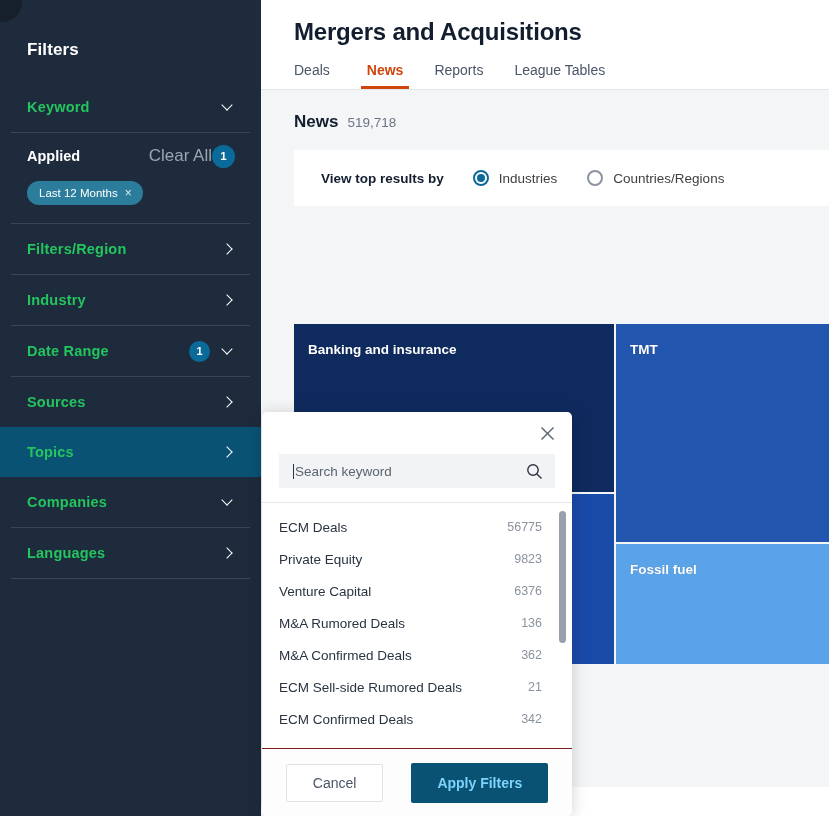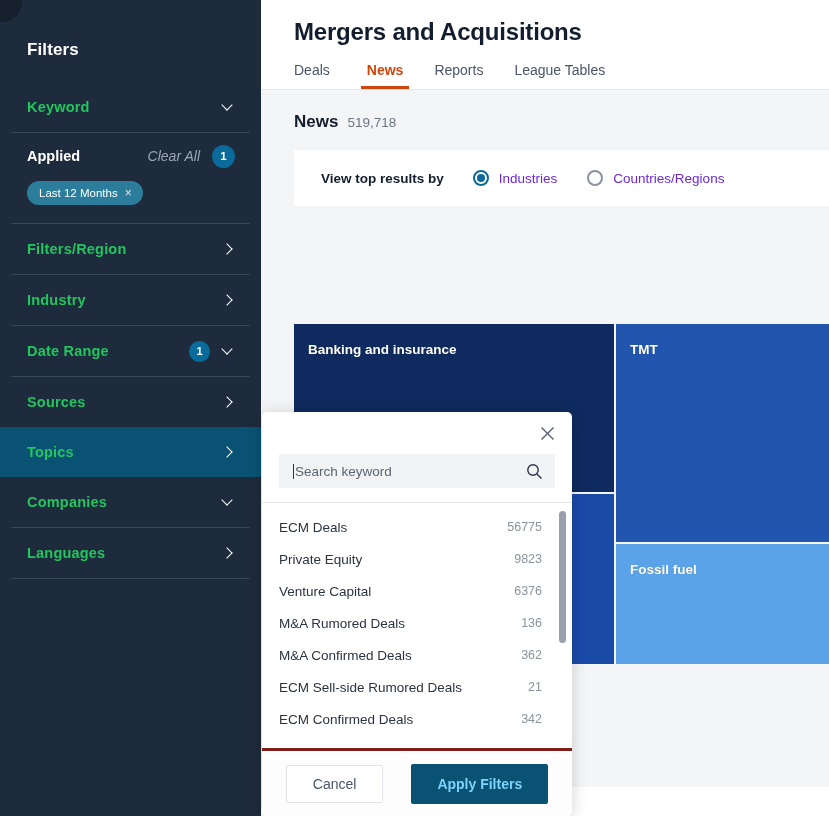--- a/index.html
+++ b/index.html
@@ -39,21 +39,21 @@
     border-right: 1.6px solid #ffffff; border-bottom: 1.6px solid #ffffff;
     left: 2px; top: 3px;
   }
   .chev.right::before { transform: rotate(-45deg); }
   .chev.down::before { transform: rotate(45deg); top: 1px; }
 
   .applied-row {
     display: flex; align-items: center; padding: 0 26px 0 27px; height: 46px;
   }
   .applied-row .sb-label { font-size: 14.5px; font-weight: bold; flex: 1; }
-  .clear-all { font-size: 14px; color: #9aa6b4; margin-right: 12px; cursor: pointer; font-style: italic; }
+  .clear-all { font-size: 17px; color: #9aa6b4; cursor: pointer; }
   .count-badge {
     width: 23px; height: 23px; border-radius: 50%; background: #0a6a99;
     color: #ffffff; font-size: 11.5px; font-weight: bold;
     display: flex; align-items: center; justify-content: center;
   }
   .chip-wrap { padding: 2px 27px 18px 27px; }
   .chip {
     display: inline-flex; align-items: center; gap: 7px;
     background: #2c7d9b; color: #ffffff; border-radius: 13px;
     font-size: 11.5px; padding: 6px 11px 6px 12px; cursor: pointer;
@@ -94,21 +94,21 @@
     display: flex; align-items: center; padding-left: 27px; gap: 0;
   }
   #viewby-card .vb-label { font-size: 13.5px; font-weight: bold; color: #121e2e; margin-right: 29px; }
   .radio-opt { display: flex; align-items: center; gap: 10px; margin-right: 30px; cursor: pointer; }
   .radio {
     width: 16px; height: 16px; border-radius: 50%; border: 2px solid #8a939e;
     display: flex; align-items: center; justify-content: center;
   }
   .radio.checked { border-color: #0a6a99; }
   .radio.checked::after { content: ""; width: 8px; height: 8px; border-radius: 50%; background: #0a6a99; }
-  .radio-opt .r-label { font-size: 13.5px; color: #6d28d9; }
+  .radio-opt .r-label { font-size: 13.5px; color: #404040; }
 
   
   #treemap {
     position: absolute; left: 33px; top: 234px; width: 535px; height: 340px;
     display: flex; gap: 2px;
   }
   #tm-col-left { width: 320px; display: flex; flex-direction: column; gap: 2px; }
   #tm-col-right { flex: 1; display: flex; flex-direction: column; gap: 2px; }
   .tm-tile { position: relative; overflow: hidden; }
   .tm-tile .tm-label {
@@ -165,21 +165,21 @@
   .topic-row .t-name { flex: 1; font-size: 13.5px; color: #2a3342; }
   .topic-row .t-count { font-size: 12.5px; color: #8a939e; }
   #modal-list-scrollbar {
     position: absolute; right: 6px; top: 0; width: 7px; height: 100%;
   }
   #modal-thumb {
     position: absolute; right: 0; top: 0; width: 7px; border-radius: 4px; background: #98a0ae;
   }
 
   #modal-footer {
-    height: 68px; border-top: 3px solid #7f1d1d; background: #fdfdfd;
+    height: 68px; border-top: 1px solid #7f1d1d; background: #fdfdfd;
     display: flex; align-items: center; justify-content: center; gap: 28px;
   }
   #btn-cancel {
     border: 1px solid #dfe3e8; background: #ffffff; color: #4a5568;
     font-size: 14px; padding: 10px 26px; border-radius: 2px; cursor: pointer;
     font-family: "Liberation Sans", sans-serif;
   }
   #btn-apply {
     border: none; background: #0a5273; color: #7dd3fc; font-weight: bold;
     font-size: 14px; padding: 12px 26px; border-radius: 2px; cursor: pointer;

